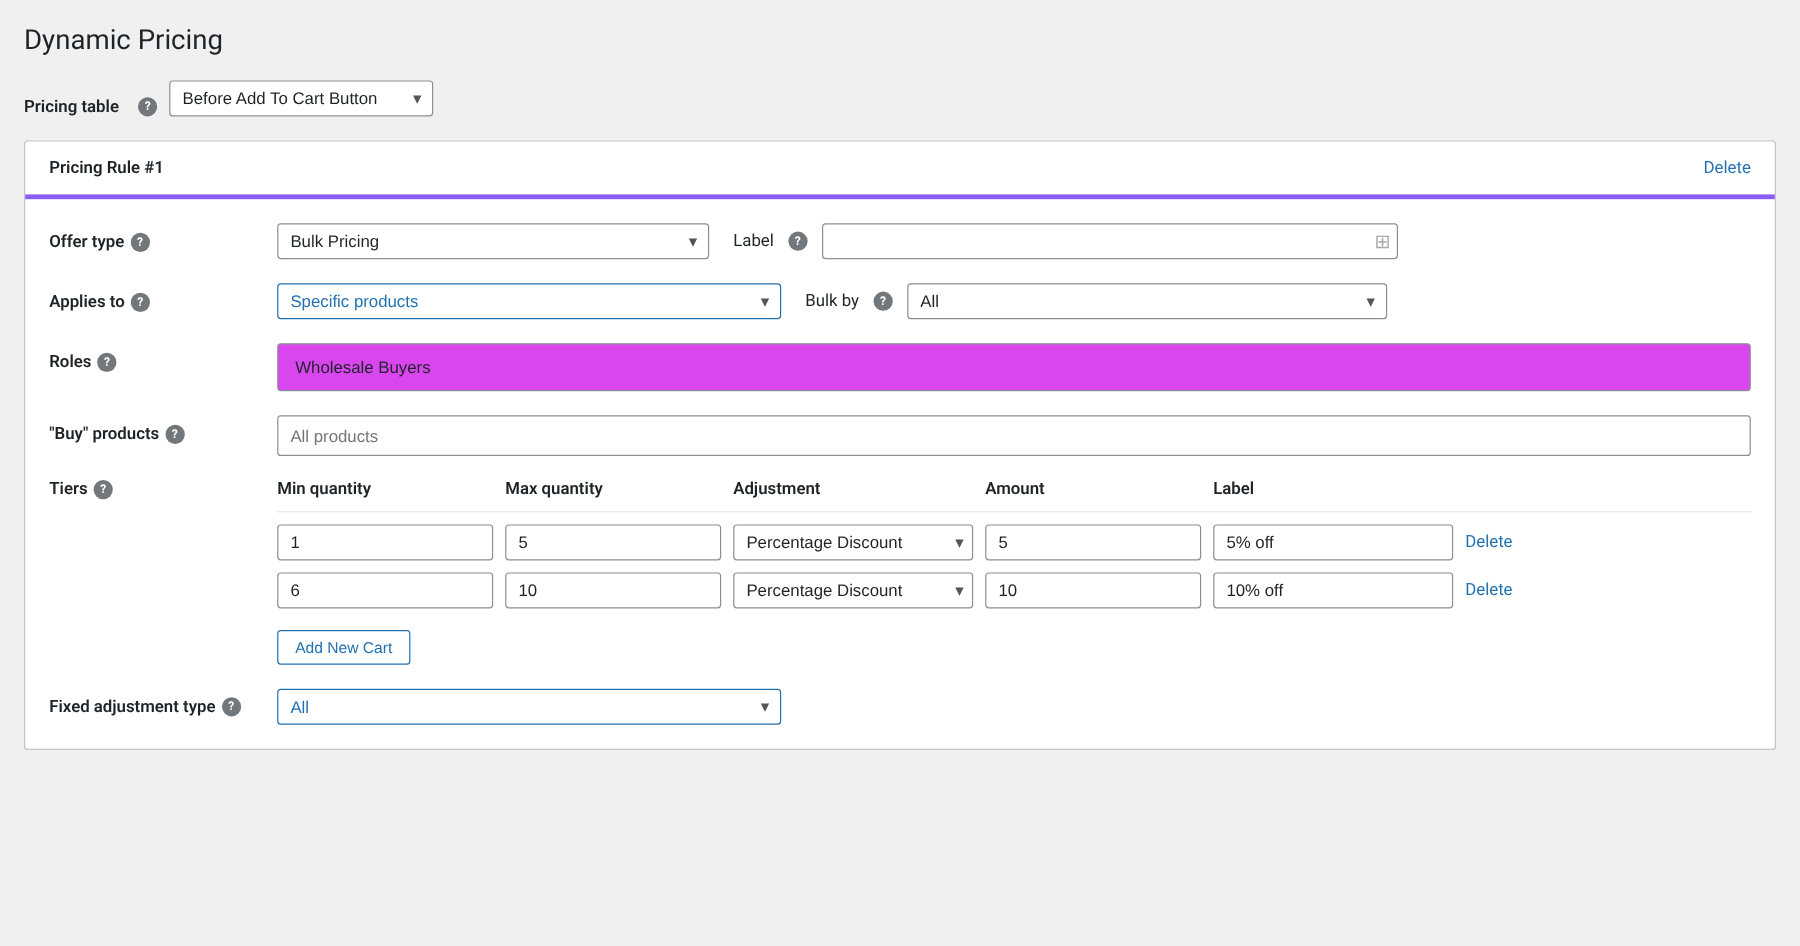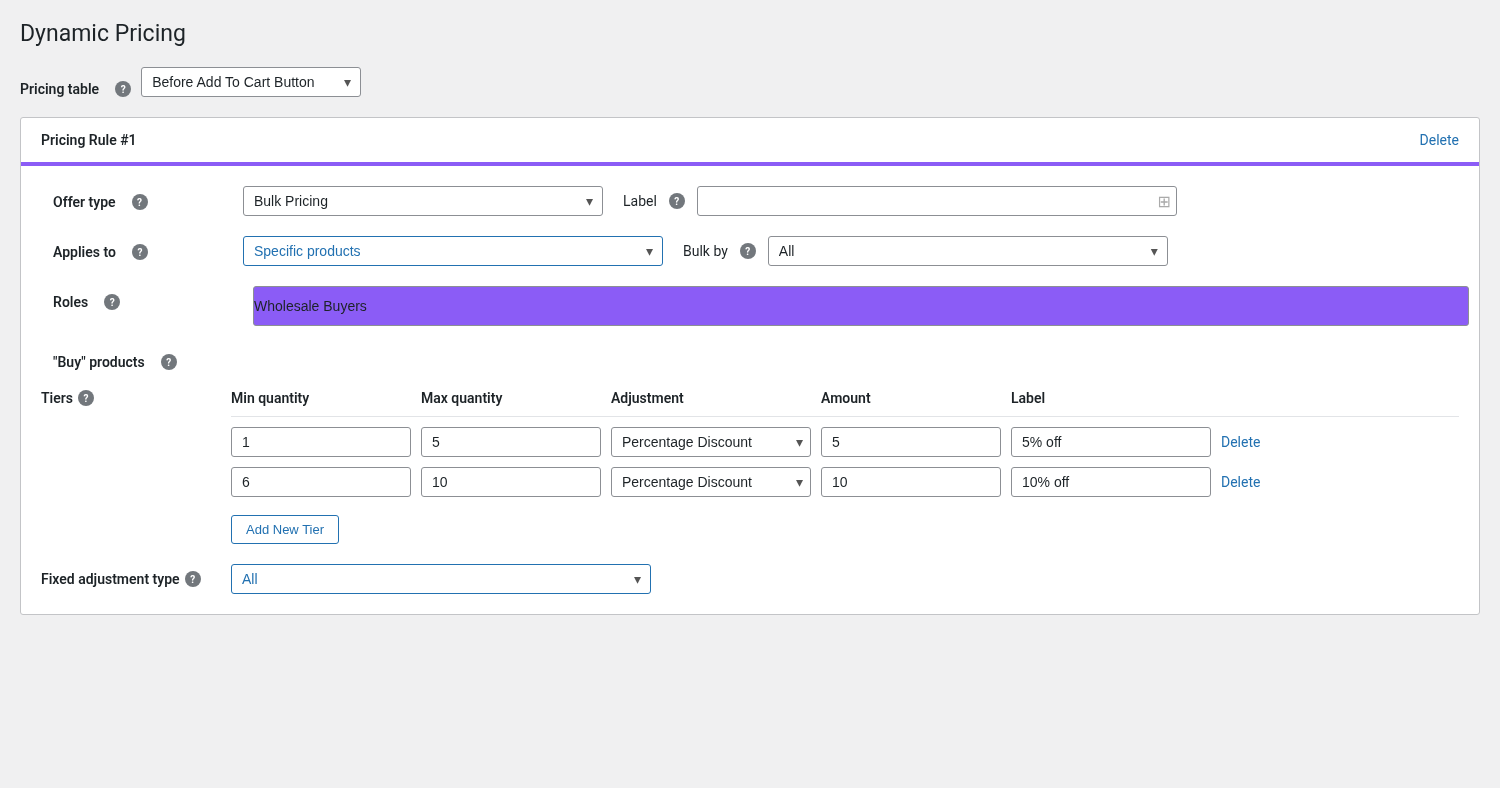--- a/index.html
+++ b/index.html
@@ -98,27 +98,26 @@
     }
     .form-row {
       display: flex;
       align-items: flex-start;
       gap: 20px;
       margin-bottom: 20px;
     }
     .form-label {
       display: flex;
       align-items: center;
-      gap: 16px;
+      gap: 5px;
       min-width: 170px;
       font-size: 14px;
       font-weight: 600;
       color: #1d2327;
       padding-top: 8px;
-      margin-left: 12px;
     }
     .form-control-group {
       display: flex;
       align-items: center;
       gap: 20px;
       flex: 1;
     }
     .offer-type-select select {
       width: 360px;
     }
@@ -145,29 +144,28 @@
     .label-wrapper .icon-btn {
       position: absolute;
       right: 6px;
       top: 50%;
       transform: translateY(-50%);
       color: #aaa;
       font-size: 16px;
     }
     .roles-textarea {
       width: 100%;
-      padding: 8px 0;
-      border: 1px solid #8c8f94;
-      border-radius: 3px;
-      font-size: 14px;
-      color: #1d2327;
-      background: #8b5cf6;
+      padding: 8px 14px;
+      border: 1px solid #8c8f94;
+      border-radius: 3px;
+      font-size: 14px;
+      color: #1d2327;
+      background: #d946ef;
       min-height: 40px;
       resize: vertical;
-      margin-left: 10px;
     }
     .buy-products-input {
       width: 100%;
       padding: 8px 10px;
       border: 1px solid #8c8f94;
       border-radius: 3px;
       font-size: 14px;
       color: #aaa;
       background: white;
     }
@@ -360,20 +358,23 @@
       </div>
       <div class="full-width-control">
         <input type="text" class="roles-textarea" value="Wholesale Buyers" style="">
       </div>
     </div>
 
     <div class="form-row">
       <div class="form-label">
         <span>"Buy" products</span>
         <span class="help-icon">?</span>
+      </div>
+      <div class="full-width-control">
+        <input type="text" class="buy-products-input" placeholder="All products" style="">
       </div>
     </div>
 
     <div class="form-row tiers-section">
       <div class="tiers-label">
         <span>Tiers</span>
         <span class="help-icon">?</span>
       </div>
       <div class="tiers-table">
         <div class="tiers-header">
@@ -410,21 +411,21 @@
               <option>Percentage Discount</option>
               <option>Fixed Discount</option>
               <option>Fixed Price</option>
             </select>
           </div>
           <input type="text" class="tier-input" value="10" style="">
           <input type="text" class="tier-input" value="10% off" style="">
           <a class="delete-link">Delete</a>
         </div>
 
-        <button class="add-tier-btn">Add New Tier</button>
+        <button class="add-tier-btn">Add New Cart</button>
       </div>
     </div>
 
     <div class="fixed-adj-row">
       <div class="fixed-adj-label">
         <span>Fixed adjustment type</span>
         <span class="help-icon">?</span>
       </div>
       <div class="select-wrapper fixed-adj-select">
         <select style="color:#2271b1; border-color:#2271b1; width:420px;">

